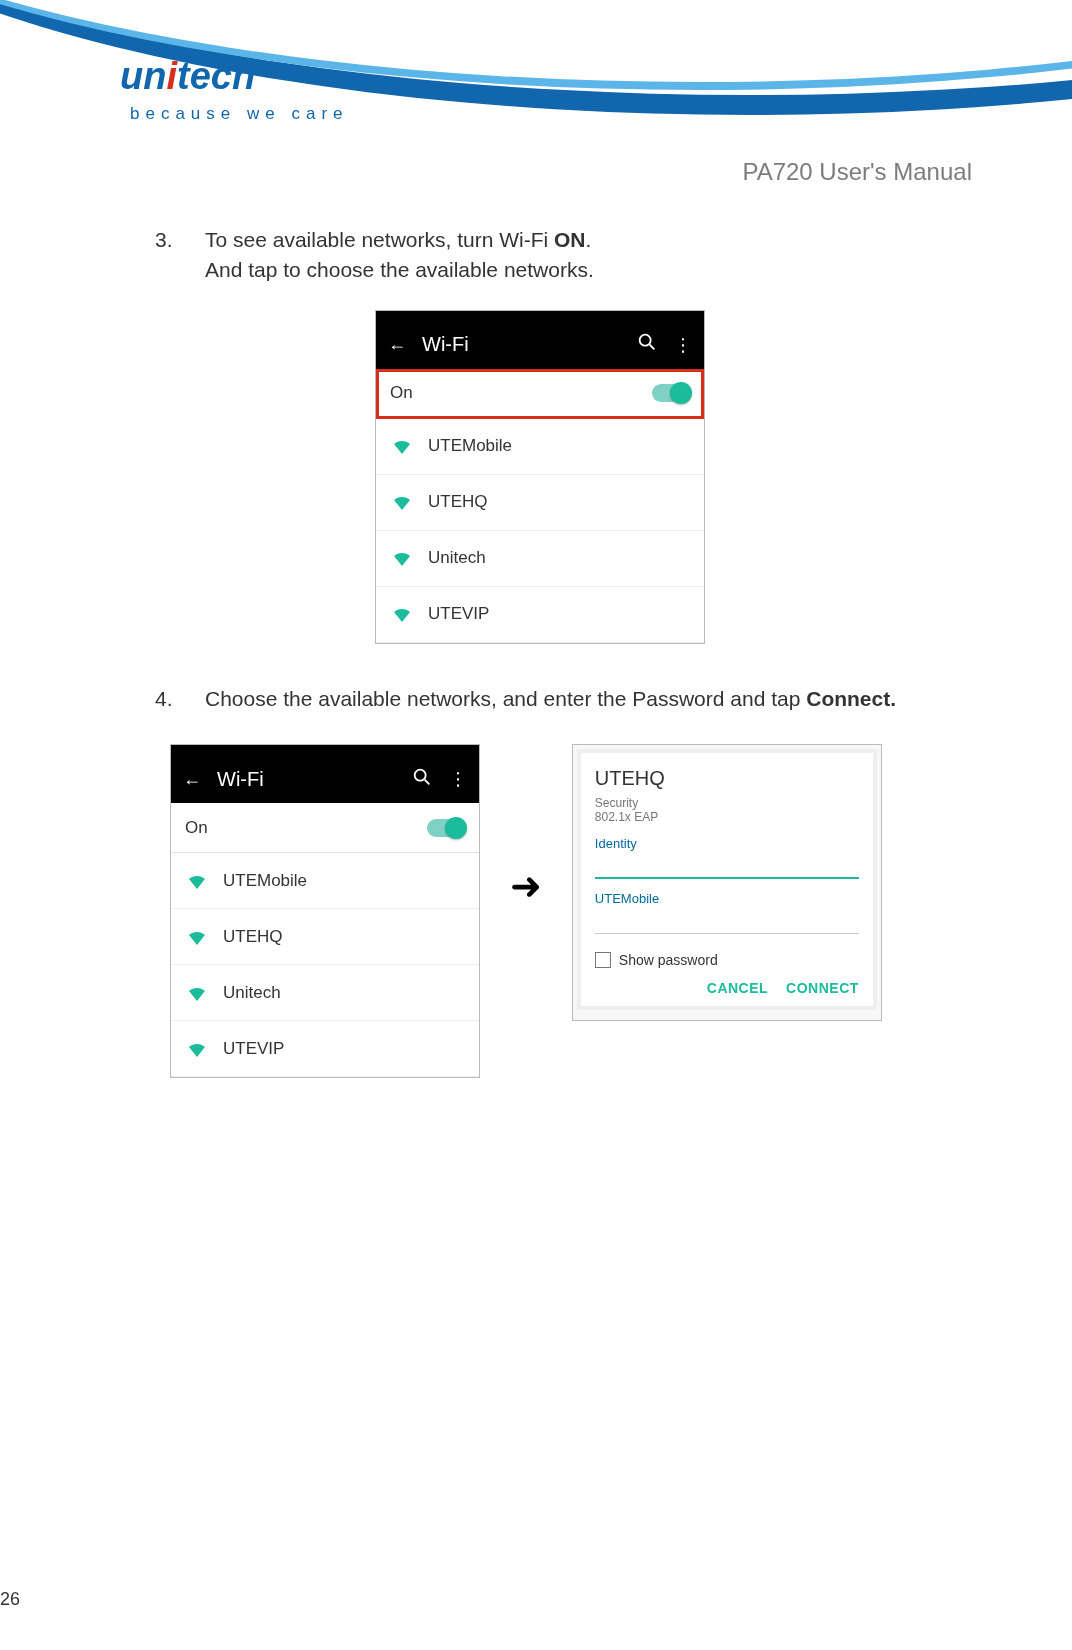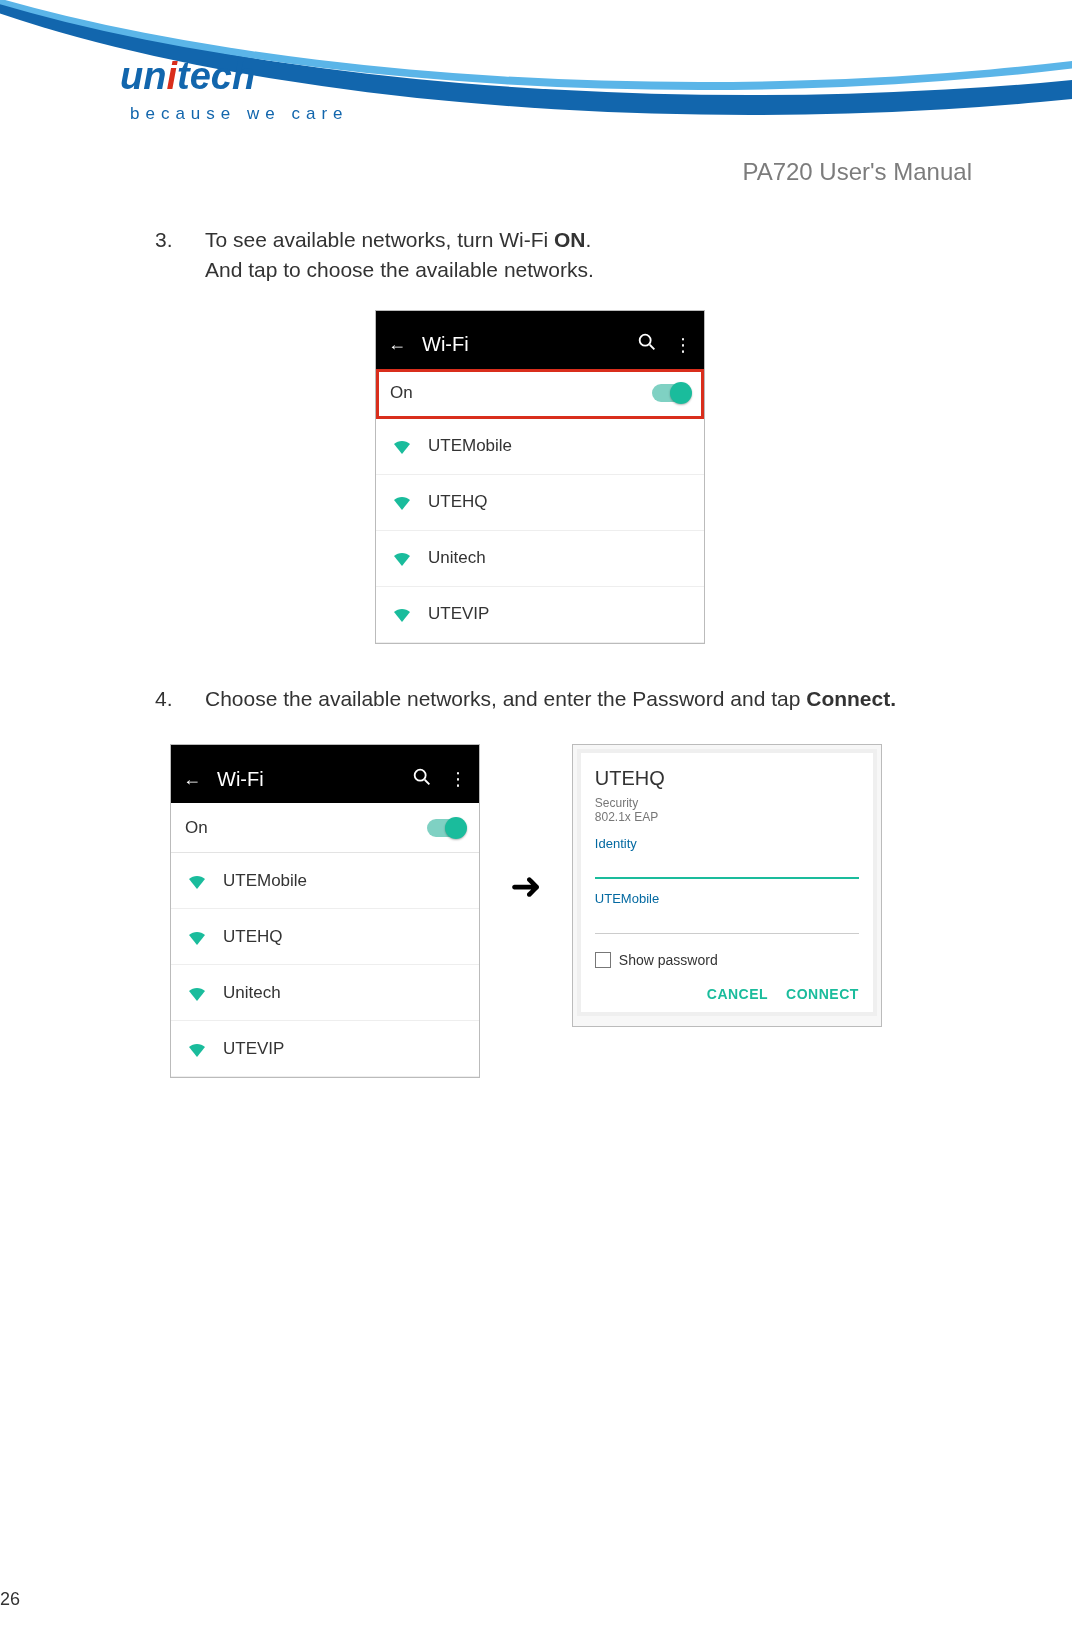--- a/index.html
+++ b/index.html
@@ -139,21 +139,21 @@
     .d-title { font-size: 20px; font-weight: 500; margin-bottom: 6px; }
     .d-sub { font-size: 12px; color: #777; }
     .d-label { font-size: 13px; color: #0369a1; margin-top: 12px; }
     .d-field {
       border: none; border-bottom: 2px solid #1abc9c;
       height: 24px; width: 100%; margin-top: 4px;
     }
     .d-field.plain { border-bottom: 1px solid #ccc; }
     .d-check { display: flex; align-items: center; gap: 8px; margin-top: 18px; font-size: 14px; }
     .d-check .box { width: 16px; height: 16px; border: 1.5px solid #777; }
-    .d-actions { display: flex; justify-content: flex-end; gap: 18px; margin-top: 18px; }
+    .d-actions { display: flex; justify-content: flex-end; gap: 18px; margin-top: 12px; }
     .d-btn { color: #1abc9c; font-weight: bold; font-size: 14px; letter-spacing: .5px; }
 
     .footer {
       position: absolute;
       bottom: 40px;
       left: 0; right: 0;
       display: flex;
       align-items: flex-start;
       gap: 30px;
       font-size: 15px;

